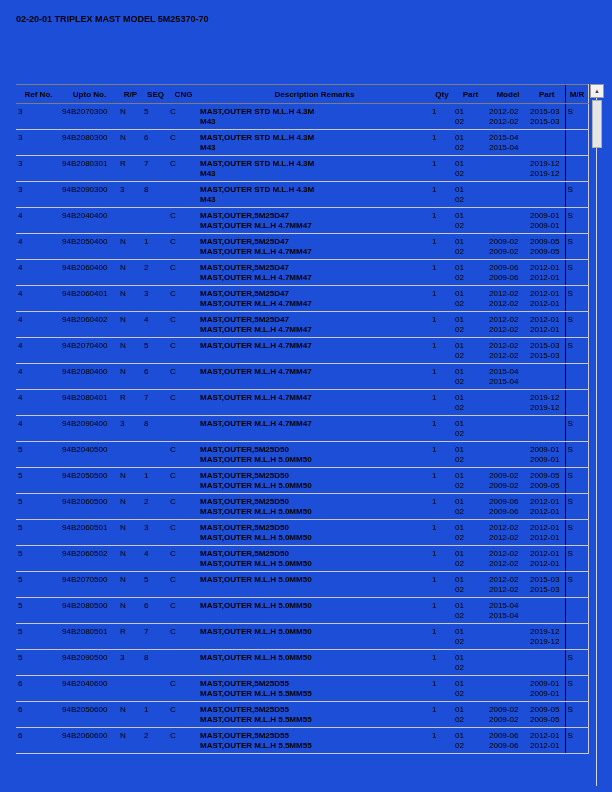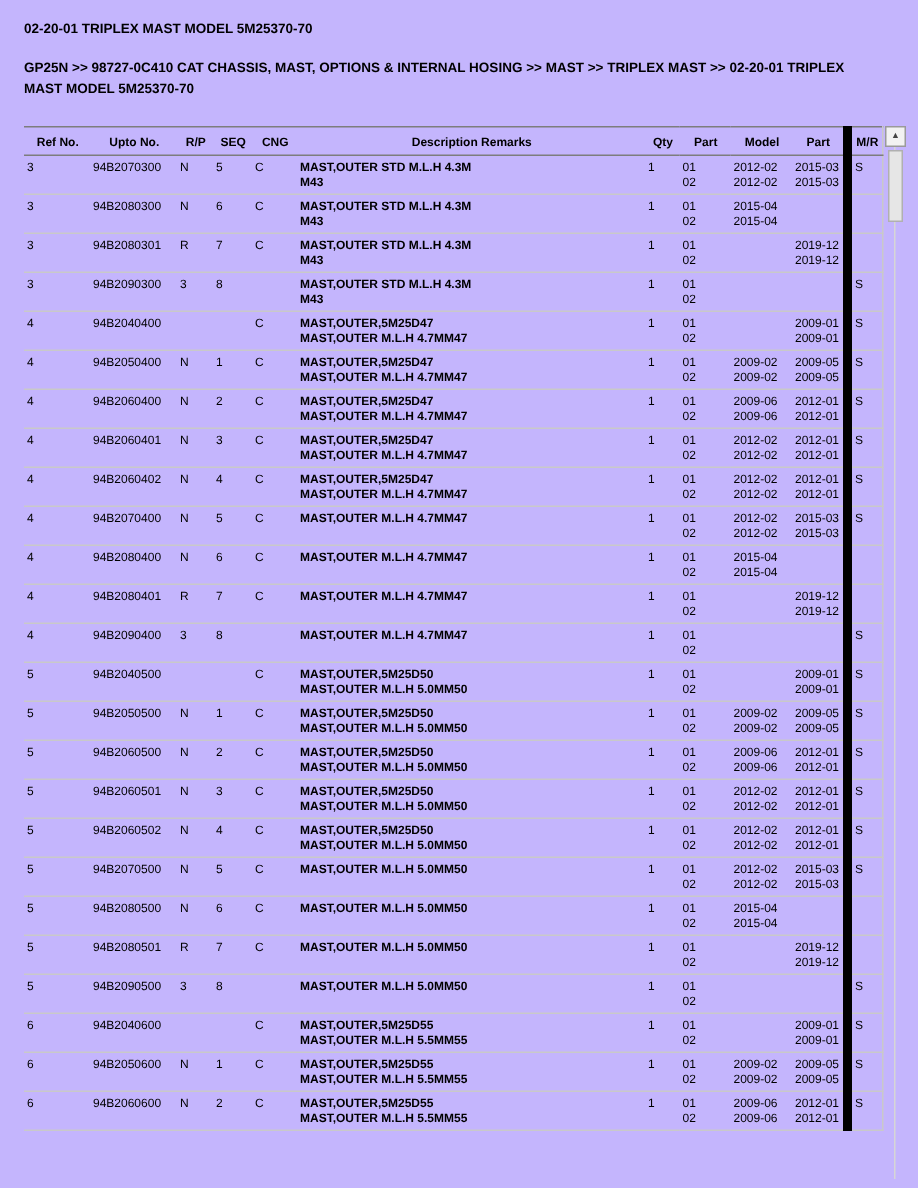--- a/index.html
+++ b/index.html
@@ -1,17 +1,17 @@
 <!DOCTYPE html>
 <html><head>
 <meta charset="utf-8">
 <style>
   html,body { margin:0; padding:0; background:#ffffff; }
   .page {
-    position:relative; width:612px; height:792px; background:#c4b5fd; overflow:hidden;
+    position:relative; width:612px; height:792px; background:#1d4ed8; overflow:hidden;
     font-family:"Liberation Sans","DejaVu Sans",sans-serif; color:#000;
   }
   .doc-title {
     position:absolute; top:14px; left:16px;
     font-size:9px; font-weight:700; white-space:nowrap;
   }
   .breadcrumb {
     position:absolute; top:39px; left:16px; width:566px;
     font-size:9px; font-weight:700; line-height:1.5;
   }
@@ -23,21 +23,21 @@
     font-size:8px; font-weight:700; text-align:center; white-space:nowrap;
     padding:5px 1px 4px 2px;
     border-top:1px solid #7d7d7d; border-bottom:1px solid #7d7d7d;
   }
   .parts-table td {
     font-size:8px; vertical-align:top; white-space:nowrap; overflow:hidden;
     padding:3px 1px 2px 2px; line-height:10px;
     border-bottom:1px solid #c9c9c9;
   }
   .parts-table th.c-mr, .parts-table td.c-mr {
-    border-left:6px solid #000000; border-right:1px solid #c9c9c9;
+    border-left:1px solid #000000; border-right:1px solid #c9c9c9;
   }
   .desc-line { white-space:nowrap;font-weight:bold; }
   .desc-code { display:inline-block; }
   .scrollbar { position:absolute; top:84px; left:590px; width:14px; height:702px; }
   .sb-up {
     width:14px; height:14px; box-sizing:border-box;
     border:1px solid #9a9a9a; background:#f2f2f2;
     font-size:6px; line-height:12px; text-align:center; color:#444;
   }
   .sb-track { position:absolute; top:14px; bottom:0; left:6px; width:1px; background:#d6d6d6; }
@@ -46,21 +46,20 @@
     background:#e6e6e6; border:1px solid #b0b0b0; box-sizing:border-box;
   }
 </style>
 </head>
 <body>
 
 <div class="page">
 
   <div class="doc-title">02-20-01 TRIPLEX MAST MODEL 5M25370-70</div>
 
-  <div class="breadcrumb">GP25N &gt;&gt; 98727-0C410 CAT CHASSIS, MAST, OPTIONS &amp; INTERNAL HOSING &gt;&gt; MAST &gt;&gt; TRIPLEX MAST &gt;&gt; 02-20-01 TRIPLEX MAST MODEL 5M25370-70</div>
 
   <table class="parts-table">
     <colgroup>
       <col style="width:44px">
         <col style="width:58px">
         <col style="width:24px">
         <col style="width:26px">
       <col style="width:30px">
         <col style="width:232px">
         <col style="width:23px">

